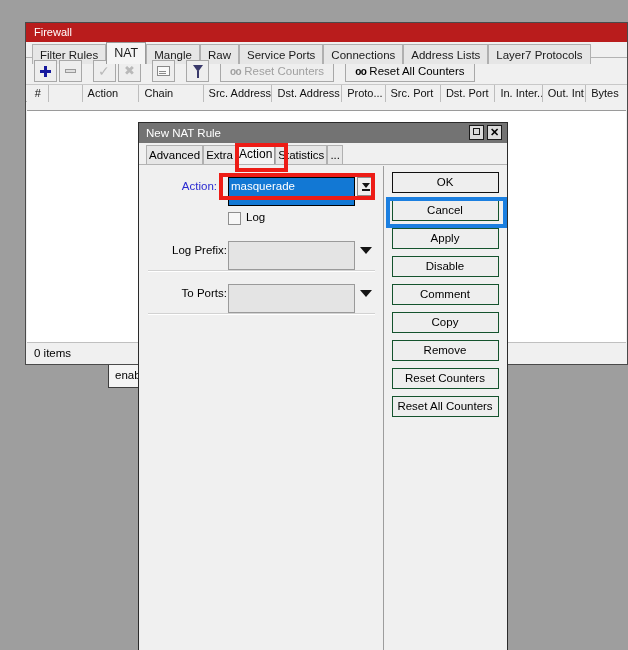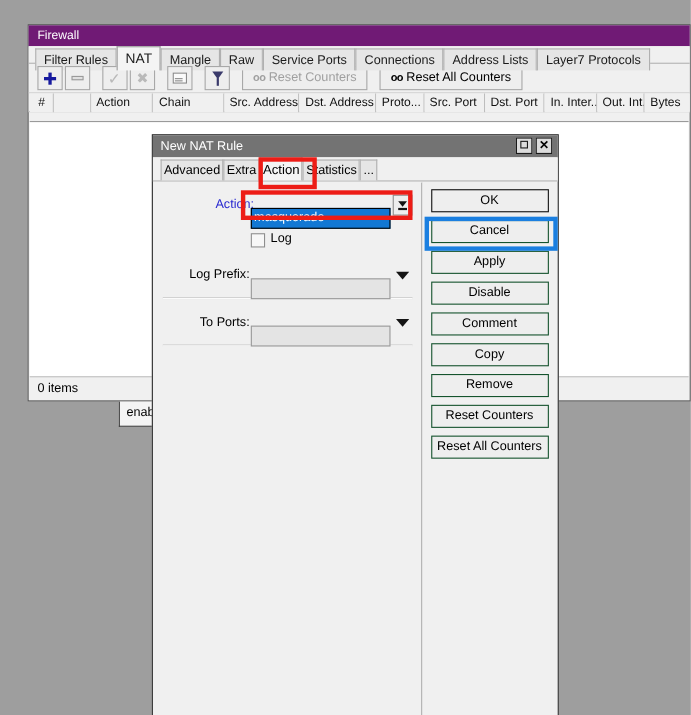--- a/index.html
+++ b/index.html
@@ -25,21 +25,21 @@
     top: 22px;
     width: 603px;
     height: 343px;
     background: #f0f0f0;
     border: 1px solid #4a4a4a;
     box-sizing: border-box;
     box-shadow: 0 0 0 0 transparent;
   }
   #firewall-titlebar {
     height: 19px;
-    background: #701a75;
+    background: #b91c1c;
     color: #ffffff;
     font-size: 11px;
     line-height: 19px;
     padding-left: 8px;
     box-sizing: border-box;
     user-select: none;
   }
 
   
   #firewall-tabs {
@@ -300,27 +300,27 @@
     margin-top: 7px;
   }
   .form-label {
     position: absolute;
     right: 156px;
     top: 3px;
     font-size: 11.5px;
     text-align: right;
     white-space: nowrap;
   }
-  .form-label.accent { color: #2a2ad0; right: 152px; }
+  .form-label.accent { color: #2a2ad0; right: 166px; }
   .form-field {
     position: absolute;
     left: 88px;
-    top: 12px;
+    top: 0;
     width: 127px;
-    height: 19px;
+    height: 29px;
     background: #e4e4e4;
     border: 1px solid #9a9a9a;
     box-sizing: border-box;
   }
   .form-field.selected {
     background: #1278d4;
     color: #ffffff;
     border: 1px solid #000000;
     font-size: 11.5px;
     line-height: 17px;

